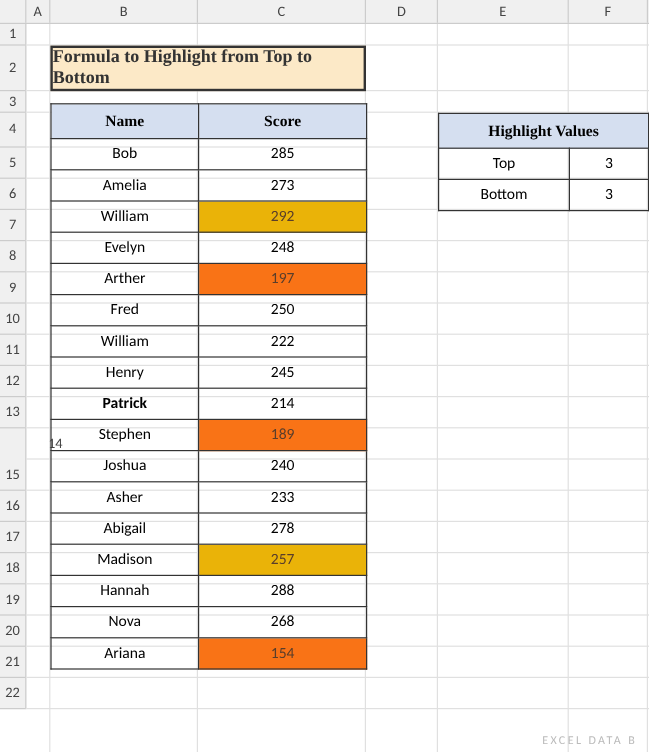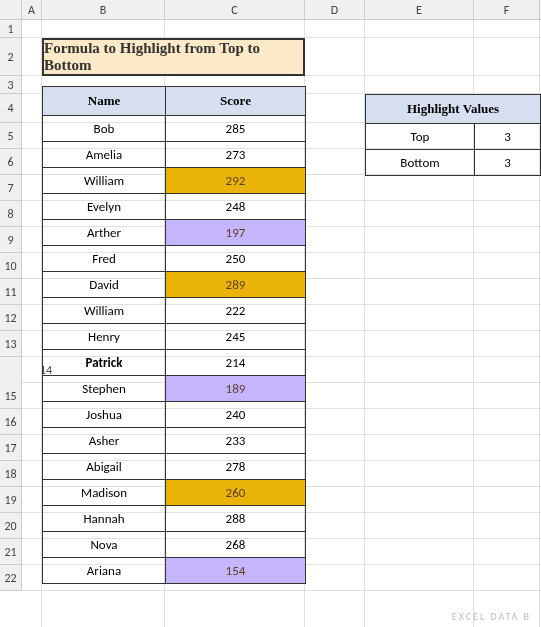--- a/index.html
+++ b/index.html
@@ -70,21 +70,21 @@
       text-align: center;
       vertical-align: middle;
       font-size: 13px;
     }
     .tbl th {
       background: #d5dff0;
       font-family: Georgia, serif;
       font-weight: bold;
     }
     .hl-top { background: #eab308; color: #5a3e2b; }
-    .hl-bot { background: #c4b5fd; color: #5a3e2b; }
+    .hl-bot { background: #f97316; color: #5a3e2b; }
     .watermark {
       position: absolute;
       bottom: 4px;
       right: 10px;
       font-size: 10px;
       color: #bbb;
       letter-spacing: 2px;
     }
   </style>
 </head>
@@ -184,24 +184,20 @@
         </tr>
         <tr>
           <td style="height: 26px;">Arther</td>
           <td class="hl-bot">197</td>
         </tr>
         <tr>
           <td style="height: 26px;">Fred</td>
           <td>250</td>
         </tr>
         <tr>
-          <td style="height: 26px;">David</td>
-          <td class="hl-top">289</td>
-        </tr>
-        <tr>
           <td style="height: 26px;">William</td>
           <td>222</td>
         </tr>
         <tr>
           <td style="height: 26px;">Henry</td>
           <td>245</td>
         </tr>
         <tr>
           <td style="height: 26px; font-weight: bold;">Patrick</td>
           <td>214</td>
@@ -217,21 +213,21 @@
         <tr>
           <td style="height: 26px;">Asher</td>
           <td>233</td>
         </tr>
         <tr>
           <td style="height: 26px;">Abigail</td>
           <td>278</td>
         </tr>
         <tr>
           <td style="height: 26px;">Madison</td>
-          <td class="hl-top">260</td>
+          <td class="hl-top">257</td>
         </tr>
         <tr>
           <td style="height: 26px;">Hannah</td>
           <td>288</td>
         </tr>
         <tr>
           <td style="height: 26px;">Nova</td>
           <td>268</td>
         </tr>
         <tr>

